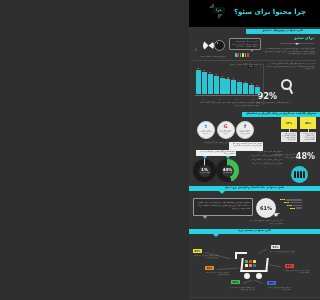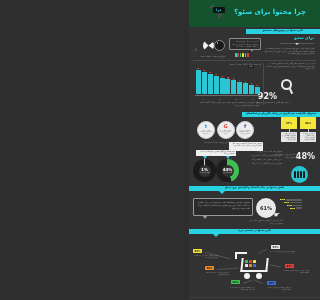--- a/index.html
+++ b/index.html
@@ -32,21 +32,21 @@
     position: absolute;
     width: 0; height: 0;
     border-left: 3px solid transparent;
     border-right: 3px solid transparent;
     border-top: 3px solid #27d3e0;
   }
   .mini { font-size: 1.9px; line-height: 2.5px; color: #9a9a9a; }
   .mini-l { font-size: 2.1px; line-height: 2.8px; color: #b5b5b5; }
 
   
-  #header { position: absolute; top: 0; left: 0; width: 131px; height: 27px; background: #14532d; }
+  #header { position: absolute; top: 0; left: 0; width: 131px; height: 27px; background: #000000; }
   #title {
     position: absolute; top: 8px; right: 14px;
     color: #2ee0ec; font-size: 7px; font-weight: bold;
     letter-spacing: .3px; white-space: nowrap;
   }
   #logo-badge {
     position: absolute; top: 7px; left: 24px;
     background: #121212; color: #27d3e0;
     font-size: 3.4px; font-weight: bold;
     padding: 1px 3px; border-radius: 1px;

